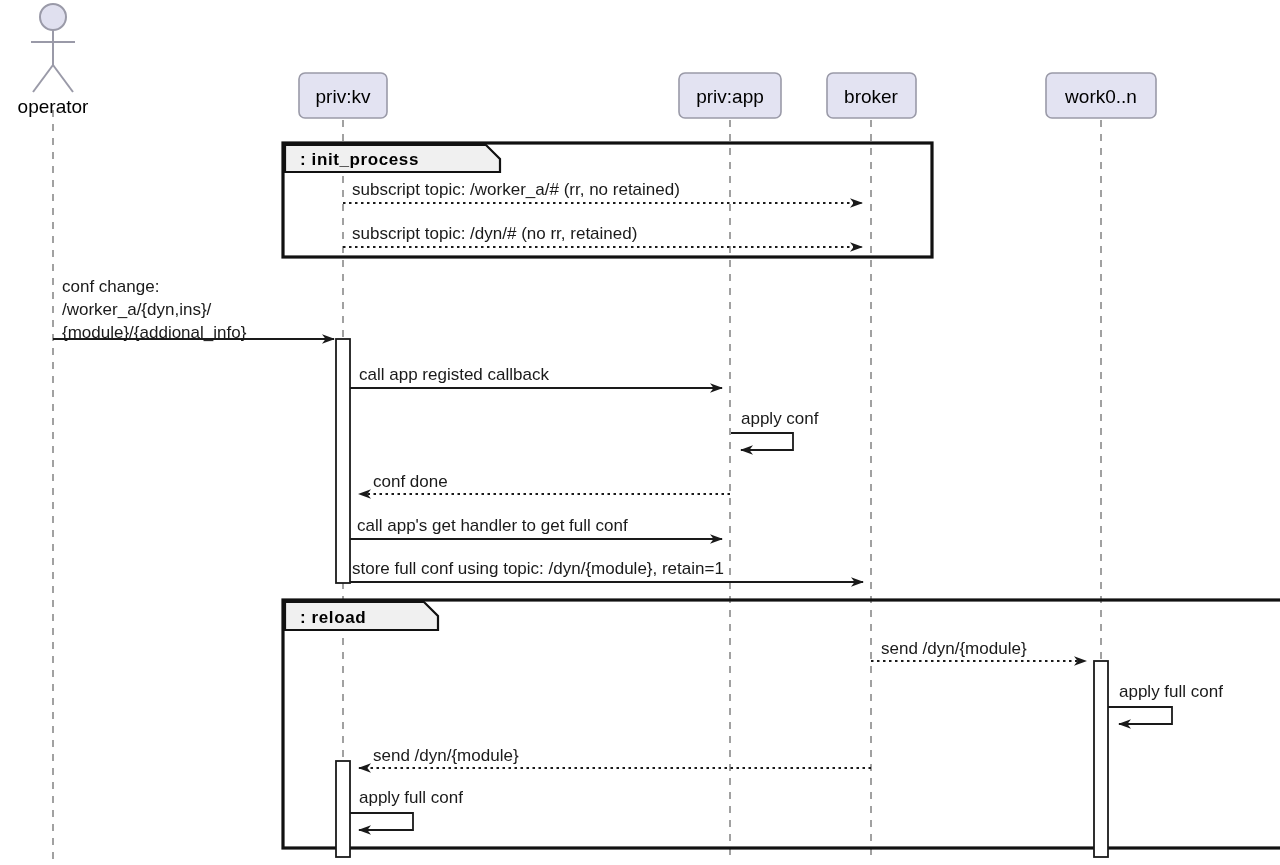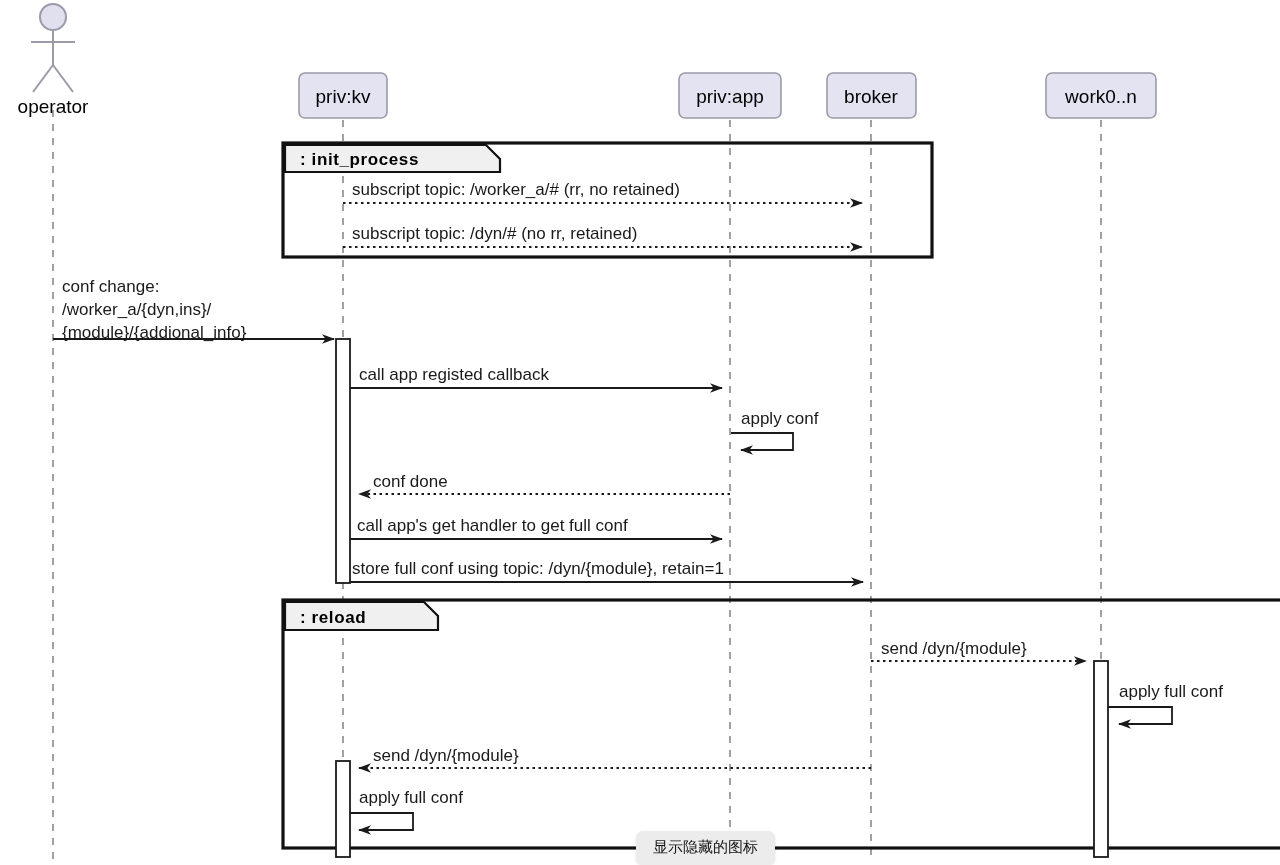--- a/index.html
+++ b/index.html
@@ -161,15 +161,14 @@
 
     <rect class="activation" x="336" y="761" width="14" height="96"></rect>
 
     <g>
       <text class="lbl-msg" x="359" y="803">apply full conf</text>
       <path class="solidmsg" d="M350,813 L413,813 L413,830 L359,830" marker-end="url(#arrOpenL)"></path>
     </g>
 
   </svg>
 
-  <div id="tooltip">显示隐藏的图标</div>
 
 </div>
 
 </body></html>

